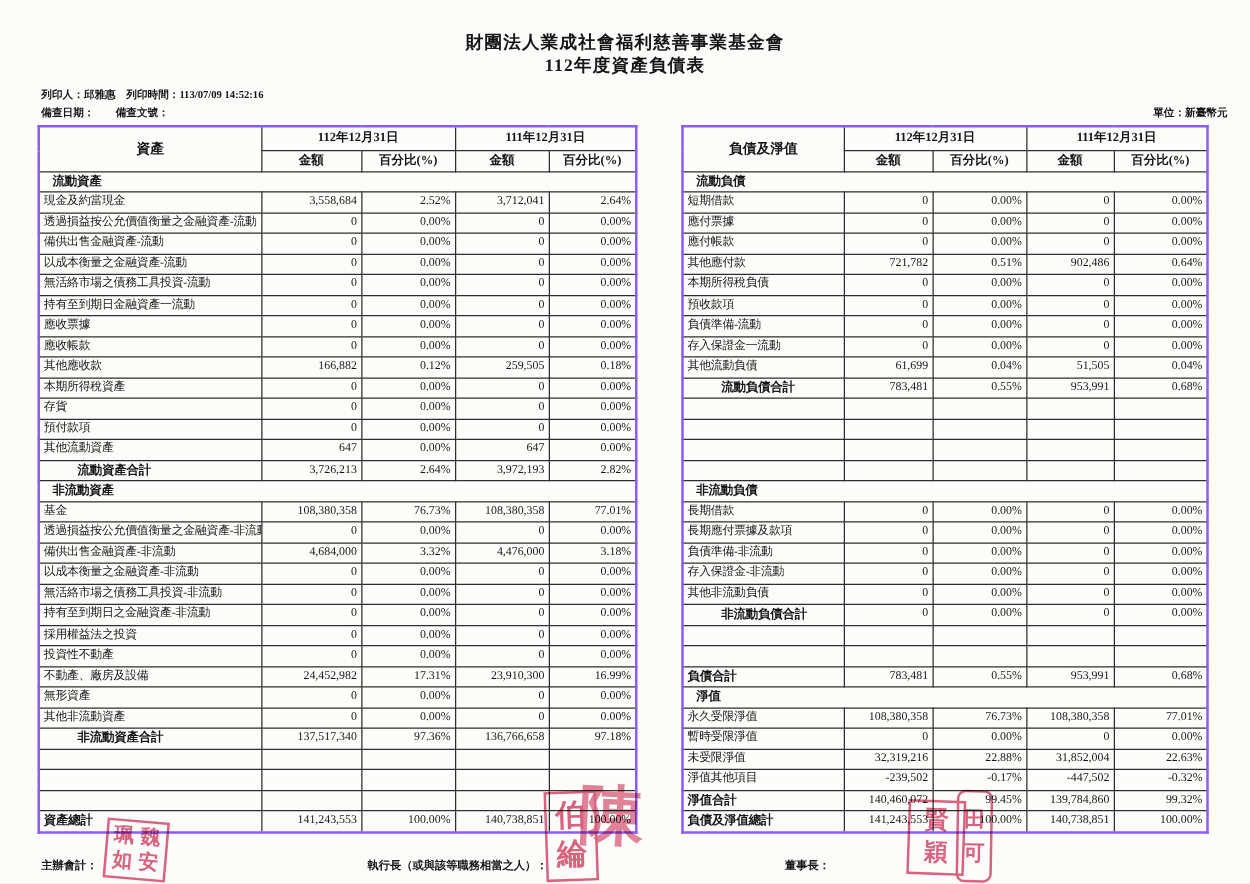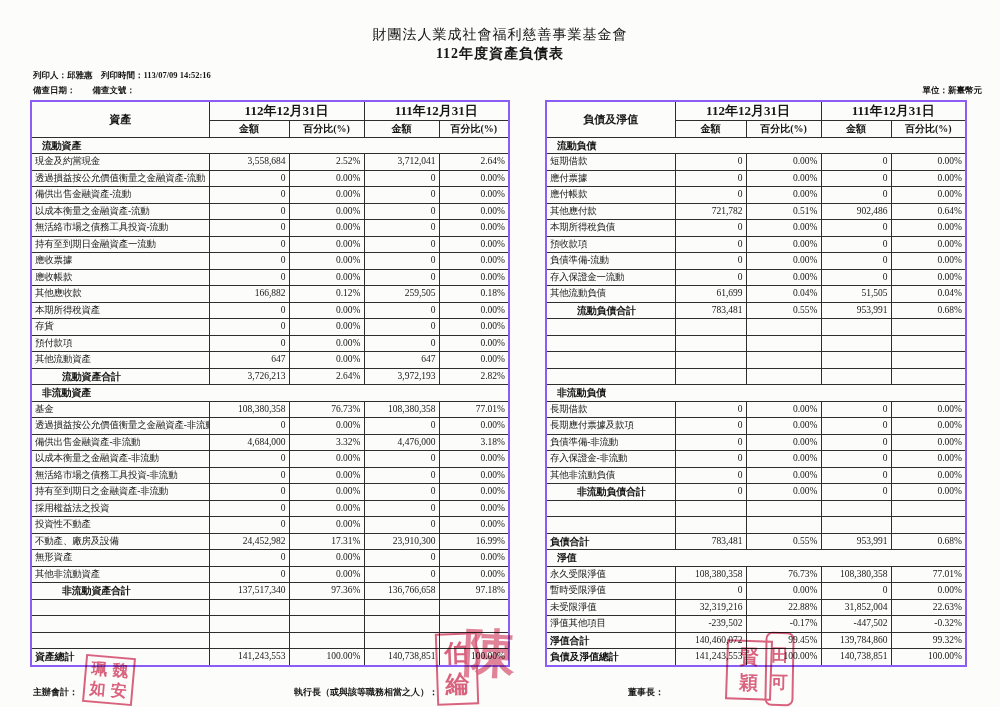--- a/index.html
+++ b/index.html
@@ -4,38 +4,38 @@
 <style>
   html,body{margin:0;padding:0;background:#e8e8e8;}
   .page{
     position:relative; width:1000px; height:707px; margin:0 auto;
     background:#fcfcfa; overflow:hidden;
     font-family:"Liberation Serif","DejaVu Serif",serif; color:#161616;
     --seal:#d6496b;
   }
   
   .title-block{position:absolute; left:0; top:26px; width:100%; text-align:center;}
-  .title-org{font-size:14px; font-weight:normal; letter-spacing:1px; line-height:18px;}
+  .title-org{font-size:14px; font-weight:bold; letter-spacing:1px; line-height:18px;}
   .title-report{font-size:14px; font-weight:bold; letter-spacing:1px; line-height:20px;}
   .title-period{font-size:12px; line-height:18px;}
   .meta{position:absolute; font-size:8.5px; font-weight:bold; white-space:pre;}
   .meta-print{left:33px; top:70px;}
   .meta-review{left:33px; top:85px;}
   .unit-label{position:absolute; right:18px; top:85px; font-size:8.5px; font-weight:bold;}
   
   table.bs{position:absolute; top:100px; border-collapse:collapse; table-layout:fixed;
            background:transparent;}
   #left-table{left:30px; width:478px;}
   #right-table{left:533px; width:420px;margin-left:12px;}
   table.bs th, table.bs td{
     border:1px solid #2e2e2e; padding:0 3px; overflow:hidden; white-space:nowrap;
     height:15.5px; line-height:15px; font-size:9.5px; font-weight:normal;
   }
   table.bs{border:2px solid #8b5cf6;}
-  table.bs thead tr.hdr1 th{height:18px; line-height:18px; font-size:13px; font-weight:bold; text-align:center;}
+  table.bs thead tr.hdr1 th{height:18px; line-height:18px; font-size:10px; font-weight:bold; text-align:center;}
   table.bs thead tr.hdr2 th{font-size:10px; font-weight:bold; text-align:center;}
   th.cat{font-size:11px !important; font-weight:bold; text-align:center;}
   td.lbl{text-align:left; padding-left:10px; font-size:9px; letter-spacing:-0.2px;}
   td.num{text-align:right; padding-right:4px;}
   tr.r-section td{font-weight:bold; font-size:10px; padding-left:10px;}
   tr.r-total td.lbl{font-weight:bold; padding-left:30px; font-size:10px;}
   tr.r-grand td.lbl{font-weight:bold; padding-left:3px; font-size:10px;}
   
   .sign-label{position:absolute; top:686px; font-size:9px; font-weight:bold;}
   .sign-accountant{left:33px;}

